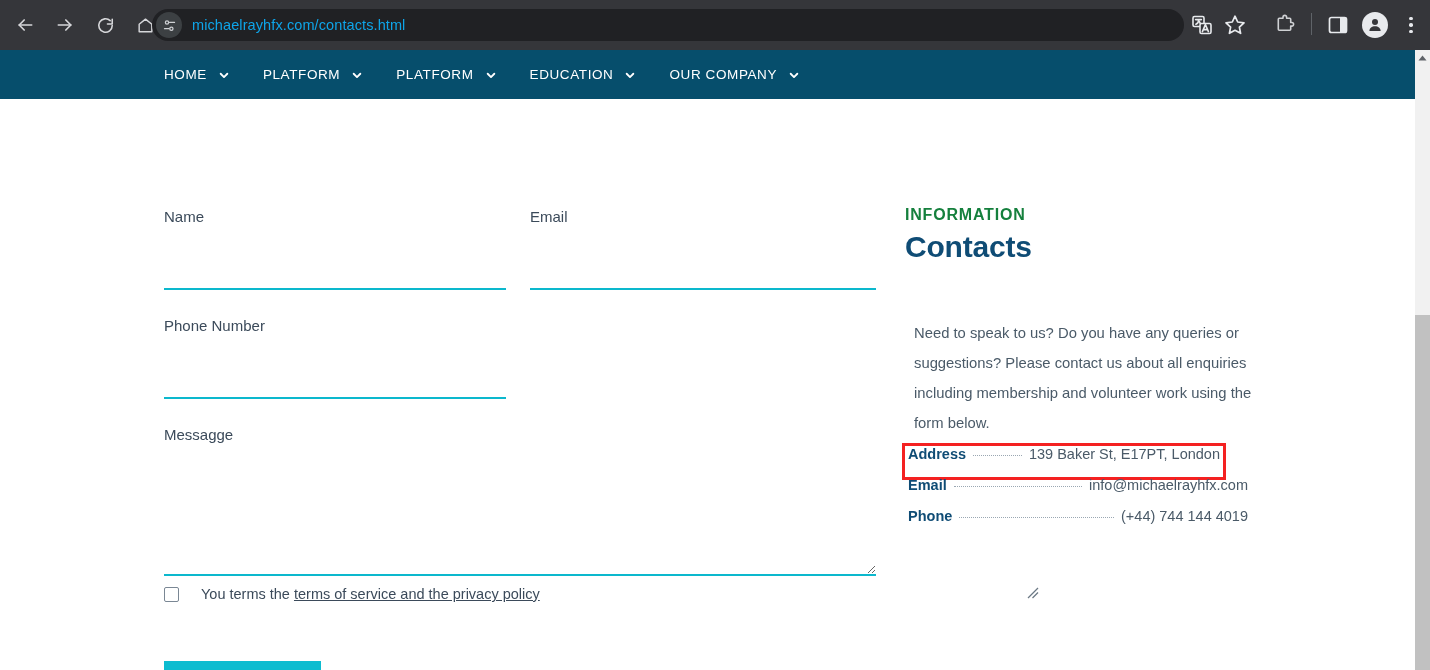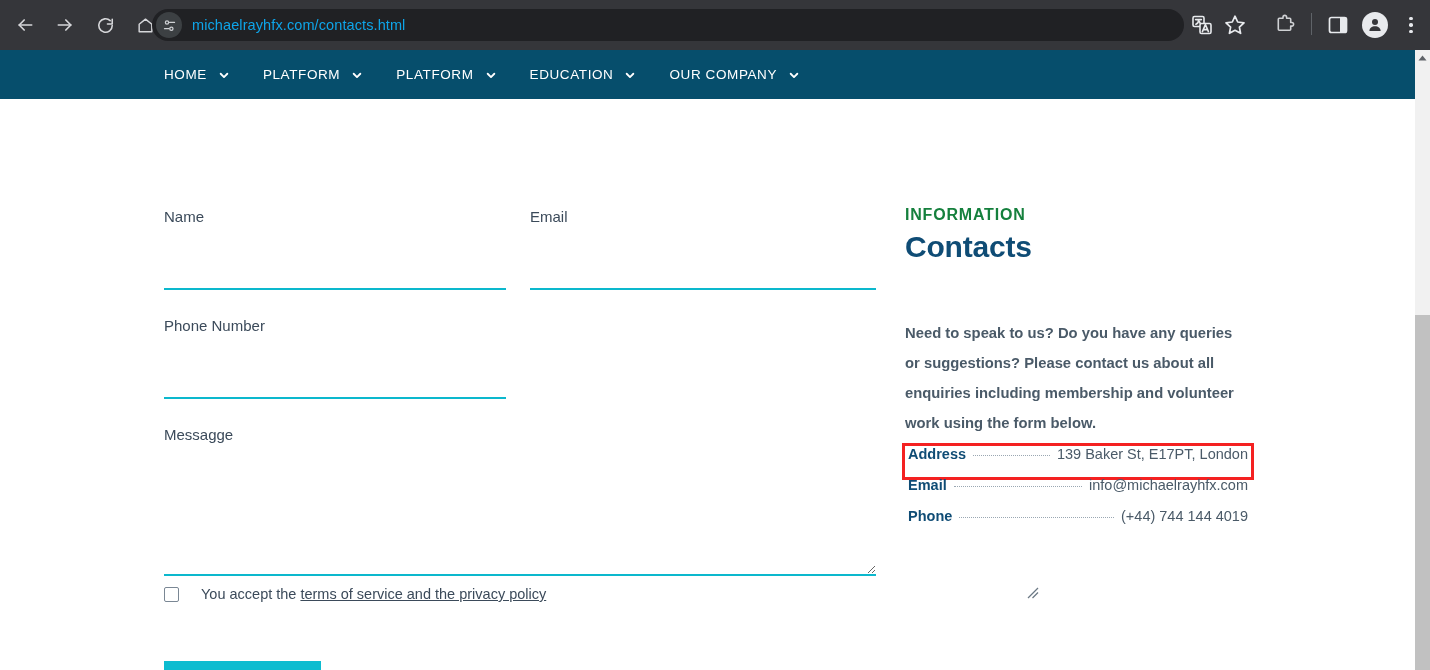--- a/index.html
+++ b/index.html
@@ -237,26 +237,25 @@
   }
   #info-title {
     position: absolute; left: 0; top: 131px;
     color: #0f4c75;
     font-size: 30px;
     font-weight: bold;
     letter-spacing: -0.2px;
     margin: 0;
   }
   #info-desc {
-    position: absolute; left: 0; top: 204px;
+    position: absolute; left: 9px; top: 204px;
     width: 340px;
     color: #4a5a68;
     font-size: 14.8px;
     line-height: 30px;
-    font-weight: bold;
   }
 
   #contact-list { position: absolute; left: 0; top: 347px; width: 346px; }
   .contact-row {
     position: relative;
     display: flex; align-items: baseline;
     height: 31px;
     padding: 0 3px;
   }
   .contact-key {
@@ -277,21 +276,21 @@
   .contact-val {
     color: #4a5a68;
     font-size: 14.5px;
     white-space: nowrap;
     flex: none;
   }
   #contact-row-address {
     outline: 3px solid #f42121;
     outline-offset: 0px;
     padding-left: 3px;
-    width: 346px;
+    width: 318px;
   }
 
   
   #scrollbar {
     position: absolute; top: 50px; left: 1415px;
     width: 15px; height: 620px;
     background: #f1f1f1;
   }
   #scroll-up-arrow {
     position: absolute; top: 0; left: 0;
@@ -458,21 +457,21 @@
         <textarea id="input-message" placeholder="" style=""></textarea>
       </div>
 
       <svg id="resize-grip" viewBox="0 0 14 14">
         <line x1="2" y1="12" x2="12" y2="2" stroke="#6b7884" stroke-width="1.3"></line>
         <line x1="6.5" y1="12" x2="12" y2="6.5" stroke="#6b7884" stroke-width="1.3"></line>
       </svg>
 
       <div id="terms-row">
         <div id="terms-checkbox"></div>
-        <div id="terms-text"><span>You accept the </span><a id="terms-link" href="#">terms of service and the privacy policy</a></div>
+        <div id="terms-text"><span>You terms the </span><a id="terms-link" href="#">terms of service and the privacy policy</a></div>
       </div>
 
       <button id="send-button" type="submit">Send messagge</button>
     </form>
 
     <aside id="info-panel">
       <div id="info-eyebrow">INFORMATION</div>
       <h1 id="info-title">Contacts</h1>
       <p id="info-desc">Need to speak to us? Do you have any queries or suggestions? Please contact us about all enquiries including membership and volunteer work using the form below.</p>
 

